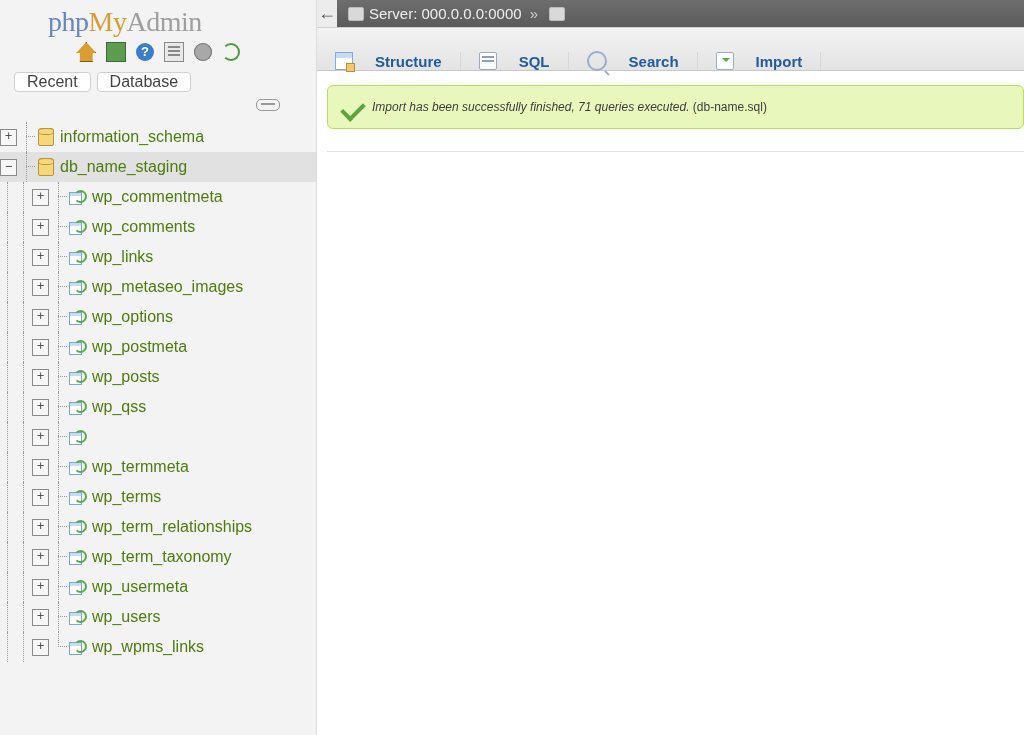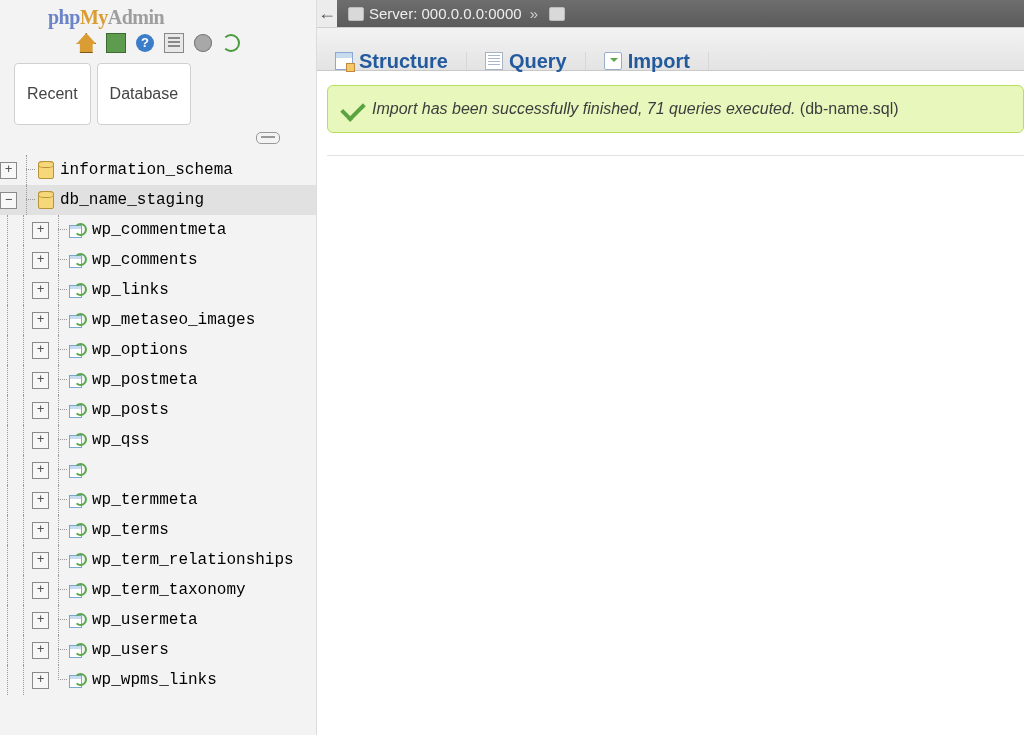--- a/index.html
+++ b/index.html
@@ -1,78 +1,78 @@
 <!DOCTYPE html>
 <html><head>
 <meta charset="utf-8">
 <style>
   html,body{margin:0;padding:0;font-family:sans-serif;font-size:14px;color:#333;background:#fff;width:1024px;height:735px;overflow:hidden;}
   
   #sidebar{position:absolute;left:0;top:0;width:316px;height:735px;background:#f3f3f3;border-right:1px solid #dcdcdc;overflow:hidden;}
-  .logo{padding:6px 0 0 48px;font-family:"Times New Roman",serif;font-size:20px;font-weight:bold;letter-spacing:-.5px;}
+  .logo{padding:6px 0 0 48px;font-family:"Times New Roman",serif;font-size:28px;font-weight:normal;letter-spacing:-.5px;}
   .logo .l1{color:#6b84c8;}
   .logo .l2{color:#d99d34;}
   .logo .l3{color:#9e9e9e;}
   .quick-icons{text-align:center;padding:4px 0 6px;}
   .quick-icons span{display:inline-block;width:18px;height:18px;margin:0 3px;vertical-align:middle;}
   .qi-home{background:#d99d34;clip-path:polygon(50% 0,100% 55%,82% 55%,82% 100%,18% 100%,18% 55%,0 55%);border:1px solid #7a5a1a;}
   .qi-exit{background:#5d9c4e;border:1px solid #3c6b31;}
   .qi-help{background:#3b7dc9;border-radius:50%;color:#fff;font:bold 13px/18px sans-serif;text-align:center;}
   .qi-docs{background:#e8e8e8;border:1px solid #888;position:relative;}
   .qi-docs::after{content:"";position:absolute;left:3px;top:3px;right:3px;border-top:2px solid #888;box-shadow:0 4px 0 #888,0 8px 0 #888;}
   .qi-gear{background:#a8a8a8;border-radius:50%;box-shadow:0 0 0 1px #777 inset;}
   .qi-reload{border:2px solid #4a9b3c;border-left-color:transparent;border-radius:50%;box-sizing:border-box;}
   .tabset{padding:4px 0 2px 14px;}
-  .tab-btn{display:inline-block;background:#fff;border:1px solid #d0d0d0;border-radius:4px;padding:21px 12px;margin-right:2px;font-size:16px;color:#444;cursor:pointer;}
+  .tab-btn{display:inline-block;background:#fff;border:1px solid #d0d0d0;border-radius:4px;padding:0 12px;margin-right:2px;font-size:16px;color:#444;cursor:pointer;}
   .link-row{text-align:right;padding:4px 36px 4px 0;}
   .link-icon{display:inline-block;width:22px;height:10px;border:1px solid #999;border-radius:5px;position:relative;}
   .link-icon::before{content:"";position:absolute;left:4px;right:4px;top:3px;border-top:2px solid #999;}
   
   .tree{padding:4px 0 0 0;font-size:16px;color:#235a8a;}
   .tree-row{display:flex;align-items:center;height:30px;white-space:nowrap;}
   .tree .ln{display:inline-block;width:16px;height:30px;position:relative;flex:0 0 16px;}
   .ln::before{content:"";position:absolute;left:7px;top:0;width:0;height:100%;border-left:1px dotted #9a9a9a;}
   .ln.h::after{content:"";position:absolute;left:7px;top:14px;width:9px;border-top:1px dotted #9a9a9a;}
   .ln.last::before{height:15px;}
   .expander{width:15px;height:15px;border:1px solid #8a8a8a;background:#f7f7f7;color:#555;font:12px/13px monospace;text-align:center;margin-right:2px;flex:0 0 15px;cursor:pointer;position:relative;}
   .db-ico{width:14px;height:16px;background:#f6d77a;border:1px solid #b89438;border-radius:3px 3px 2px 2px;margin:0 6px 0 3px;flex:0 0 14px;position:relative;}
   .db-ico::before{content:"";position:absolute;left:-1px;right:-1px;top:-1px;height:5px;background:#f6d77a;border:1px solid #b89438;border-radius:6px/3px;}
   .tbl-ico{width:18px;height:14px;margin:0 5px 0 2px;flex:0 0 18px;position:relative;}
   .tbl-ico::before{content:"";position:absolute;left:0;top:2px;width:11px;height:11px;background:#fff;border:1px solid #7aa6d2;box-shadow:inset 0 3px 0 #c8dcef;}
   .tbl-ico::after{content:"";position:absolute;right:0;top:0;width:9px;height:9px;border:2px solid #5aa84a;border-left-color:transparent;border-radius:50%;}
   .new-ico{width:15px;height:17px;background:#fff;border:1px solid #94b5d6;margin:0 6px 0 3px;flex:0 0 15px;position:relative;}
   .new-ico::after{content:"";position:absolute;right:-3px;bottom:-3px;width:8px;height:8px;background:#59b948;border-radius:50%;}
-  .tree-label{cursor:pointer;color:#000000;font-family:Liberation Mono, monospace;}
+  .tree-label{cursor:pointer;color:#4d7c0f;}
   .db-row{background:#e1e1e1;}
 
   
   #main{position:absolute;left:317px;top:0;right:0;bottom:0;}
   .breadcrumb{height:27px;background:#666;background:linear-gradient(#6e6e6e,#5b5b5b);color:#eee;font-size:15px;display:flex;align-items:center;padding:0 6px;}
   .breadcrumb .back{width:20px;text-align:center;color:#ddd;font-size:18px;background:#ececec;color:#555;height:27px;line-height:27px;margin:-0px 8px 0 -6px;cursor:pointer;}
   .bc-ico{display:inline-block;width:14px;height:12px;background:#d9d9d9;border:1px solid #bcbcbc;border-radius:2px;margin:0 5px 0 3px;vertical-align:-2px;}
   .bc-sep{margin:0 8px;color:#cfcfcf;}
   .bc-item{cursor:pointer;}
   
   .maintabs{height:42px;background:linear-gradient(#f3f3f3,#e3e3e3);border-bottom:1px solid #c9c9c9;display:flex;align-items:stretch;border-top:1px solid #cfcfcf;}
-  .mtab{display:flex;align-items:center;padding:0 18px;font-size:20px;font-weight:bold;color:#235a9e;border-right:1px solid #d7d7d7;cursor:pointer;gap:6px;margin-top:24px;}
+  .mtab{display:flex;align-items:center;padding:0 18px;font-size:15px;font-weight:bold;color:#235a9e;border-right:1px solid #d7d7d7;cursor:pointer;gap:22px;margin-top:24px;}
   .mtab .ti{width:16px;height:16px;display:inline-block;position:relative;}
   .ti-structure{border:1px solid #8aa7d6;background:#fff;box-shadow:inset 0 5px 0 #c8dcef;}
   .ti-structure::after{content:"";position:absolute;right:-3px;bottom:-3px;width:7px;height:7px;border:1px solid #c0893b;background:#f4c768;}
   .ti-sql{border:1px solid #9aa9c2;border-radius:2px;background:#fff;}
   .ti-sql::after{content:"";position:absolute;left:2px;right:2px;top:3px;border-top:2px solid #8aa0c2;box-shadow:0 4px 0 #8aa0c2;}
   .ti-search{border:2px solid #9aaecb;border-radius:50%;width:11px;height:11px;}
   .ti-search::after{content:"";position:absolute;right:-5px;bottom:-5px;width:6px;height:2px;background:#9aaecb;transform:rotate(45deg);}
   .ti-query{width:12px;height:15px;background:#fff;border:1px solid #a9b3c4;}
   .ti-query::before{content:"";position:absolute;left:2px;right:2px;top:2px;border-top:1px solid #aab7cb;box-shadow:0 3px 0 #aab7cb,0 6px 0 #aab7cb,0 9px 0 #aab7cb;}
   .ti-export{border:1px solid #9aaecb;background:#fff;border-radius:2px;}
   .ti-export::after{content:"";position:absolute;left:5px;top:2px;width:0;height:0;border:4px solid transparent;border-bottom-color:#c96a6a;}
   .ti-import{border:1px solid #9aaecb;background:#fff;border-radius:2px;}
   .ti-import::after{content:"";position:absolute;left:5px;top:5px;width:0;height:0;border:4px solid transparent;border-top-color:#5aa84a;}
   
-  .success{margin:14px 0 0 10px;background:#e8f8bd;border:1px solid #b7df5d;border-radius:6px;padding:14px 14px 14px 44px;position:relative;font-size:16px;color:#3d3d3d;}
+  .success{margin:14px 0 0 10px;background:#e8f8bd;border:1px solid #b7df5d;border-radius:6px;padding:14px 14px 14px 44px;position:relative;font-size:12px;color:#3d3d3d;}
   .success::before{content:"";position:absolute;left:14px;top:16px;width:18px;height:10px;border-left:4px solid #5aa33f;border-bottom:4px solid #5aa33f;transform:rotate(-45deg);}
   .success .msg{font-style:italic;}
   .content-divider{margin:22px 0 0 10px;border-top:1px solid #e2e2e2;}
 </style>
 </head>
 <body>
 
 <div id="sidebar">
   <div class="logo">
     <span class="l1">php</span><span class="l2">My</span><span class="l3">Admin</span>
@@ -250,22 +250,26 @@
     <span class="bc-sep">»</span>
     <span class="bc-ico"></span>
   </div>
 
   <div class="maintabs">
     <div class="mtab">
         <span class="ti ti-structure"></span>
         <span>Structure</span>
       </div>
     <div class="mtab">
-        <span class="ti ti-query"></span>
-        <span>Query</span>
+        <span class="ti ti-sql"></span>
+        <span>SQL</span>
+      </div>
+    <div class="mtab">
+        <span class="ti ti-search"></span>
+        <span>Search</span>
       </div>
     <div class="mtab">
         <span class="ti ti-import"></span>
         <span>Import</span>
       </div>
   </div>
 
   <div class="success">
     <span class="msg">Import has been successfully finished, 71 queries executed.</span>
     <span>(db-name.sql)</span>

